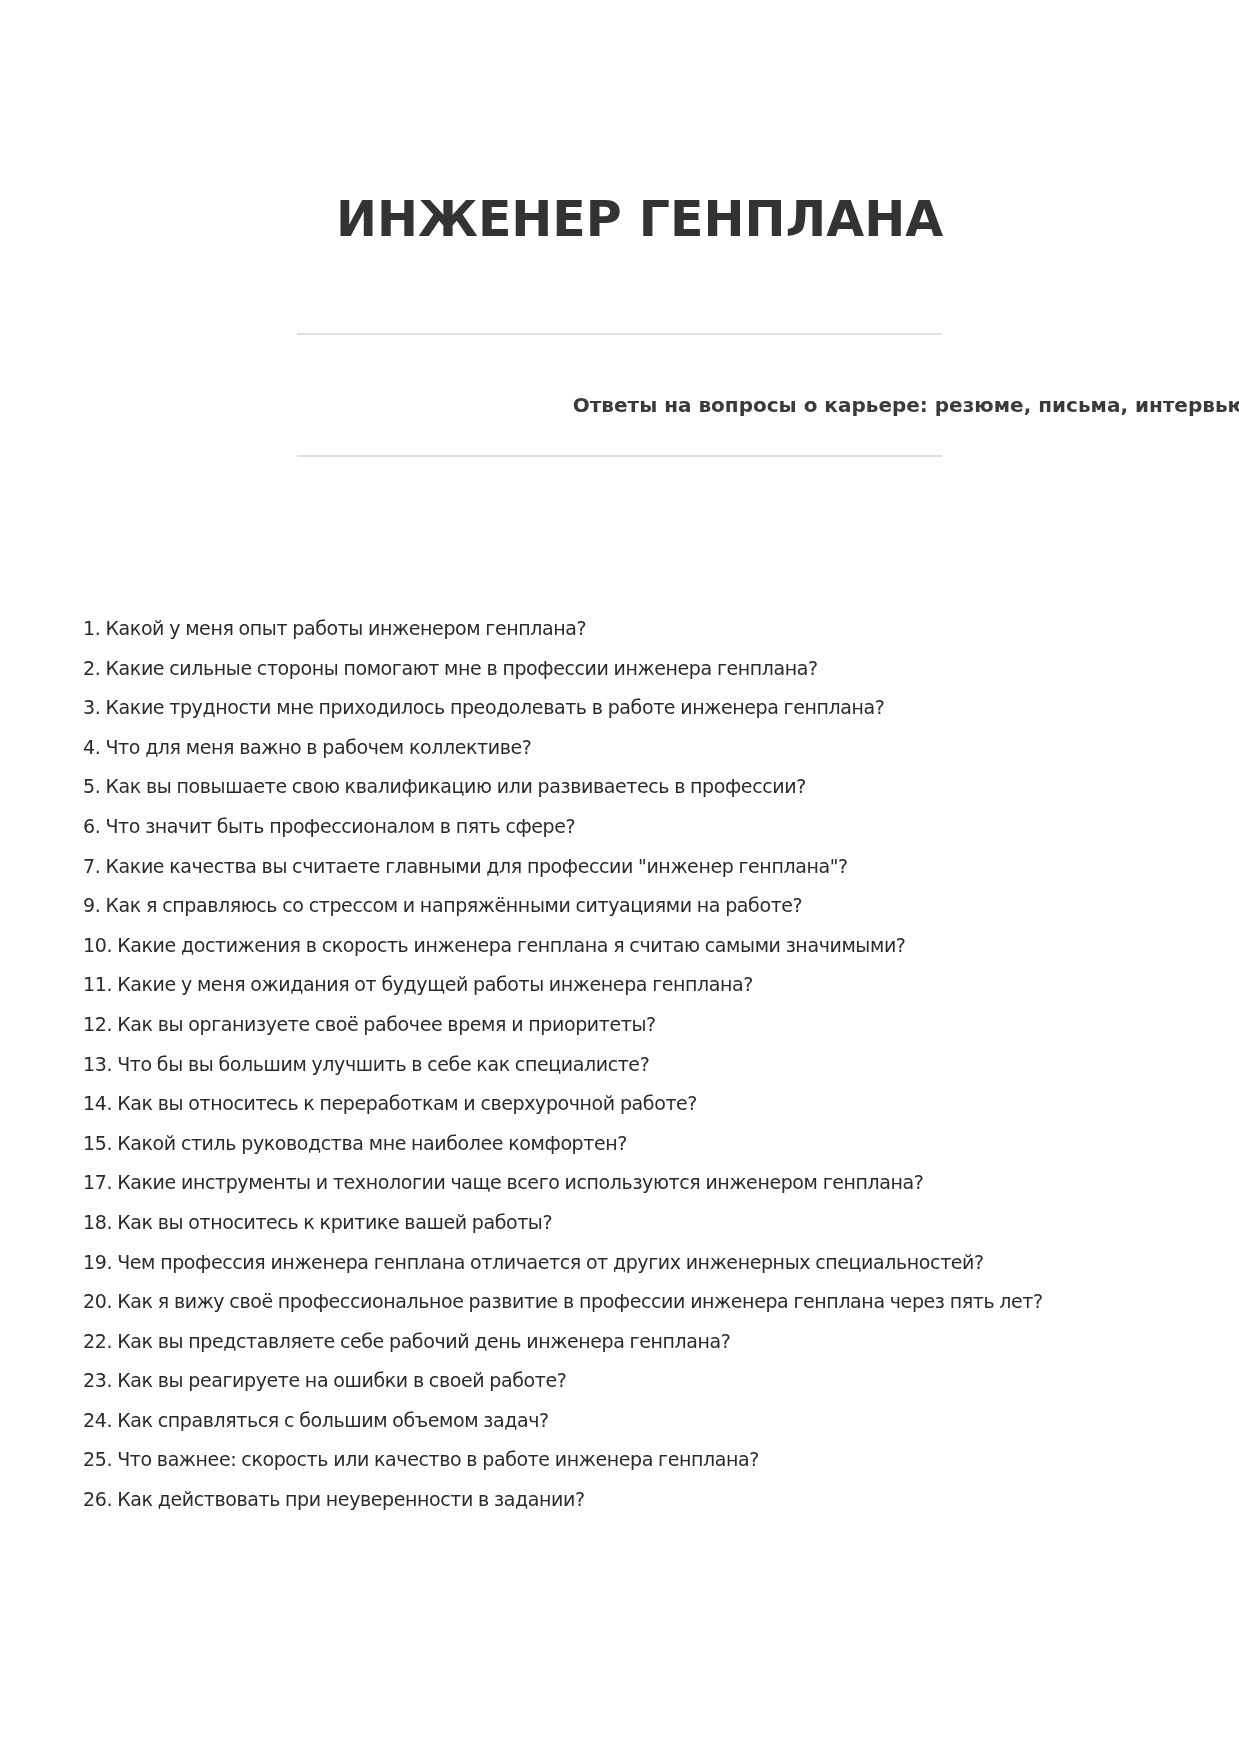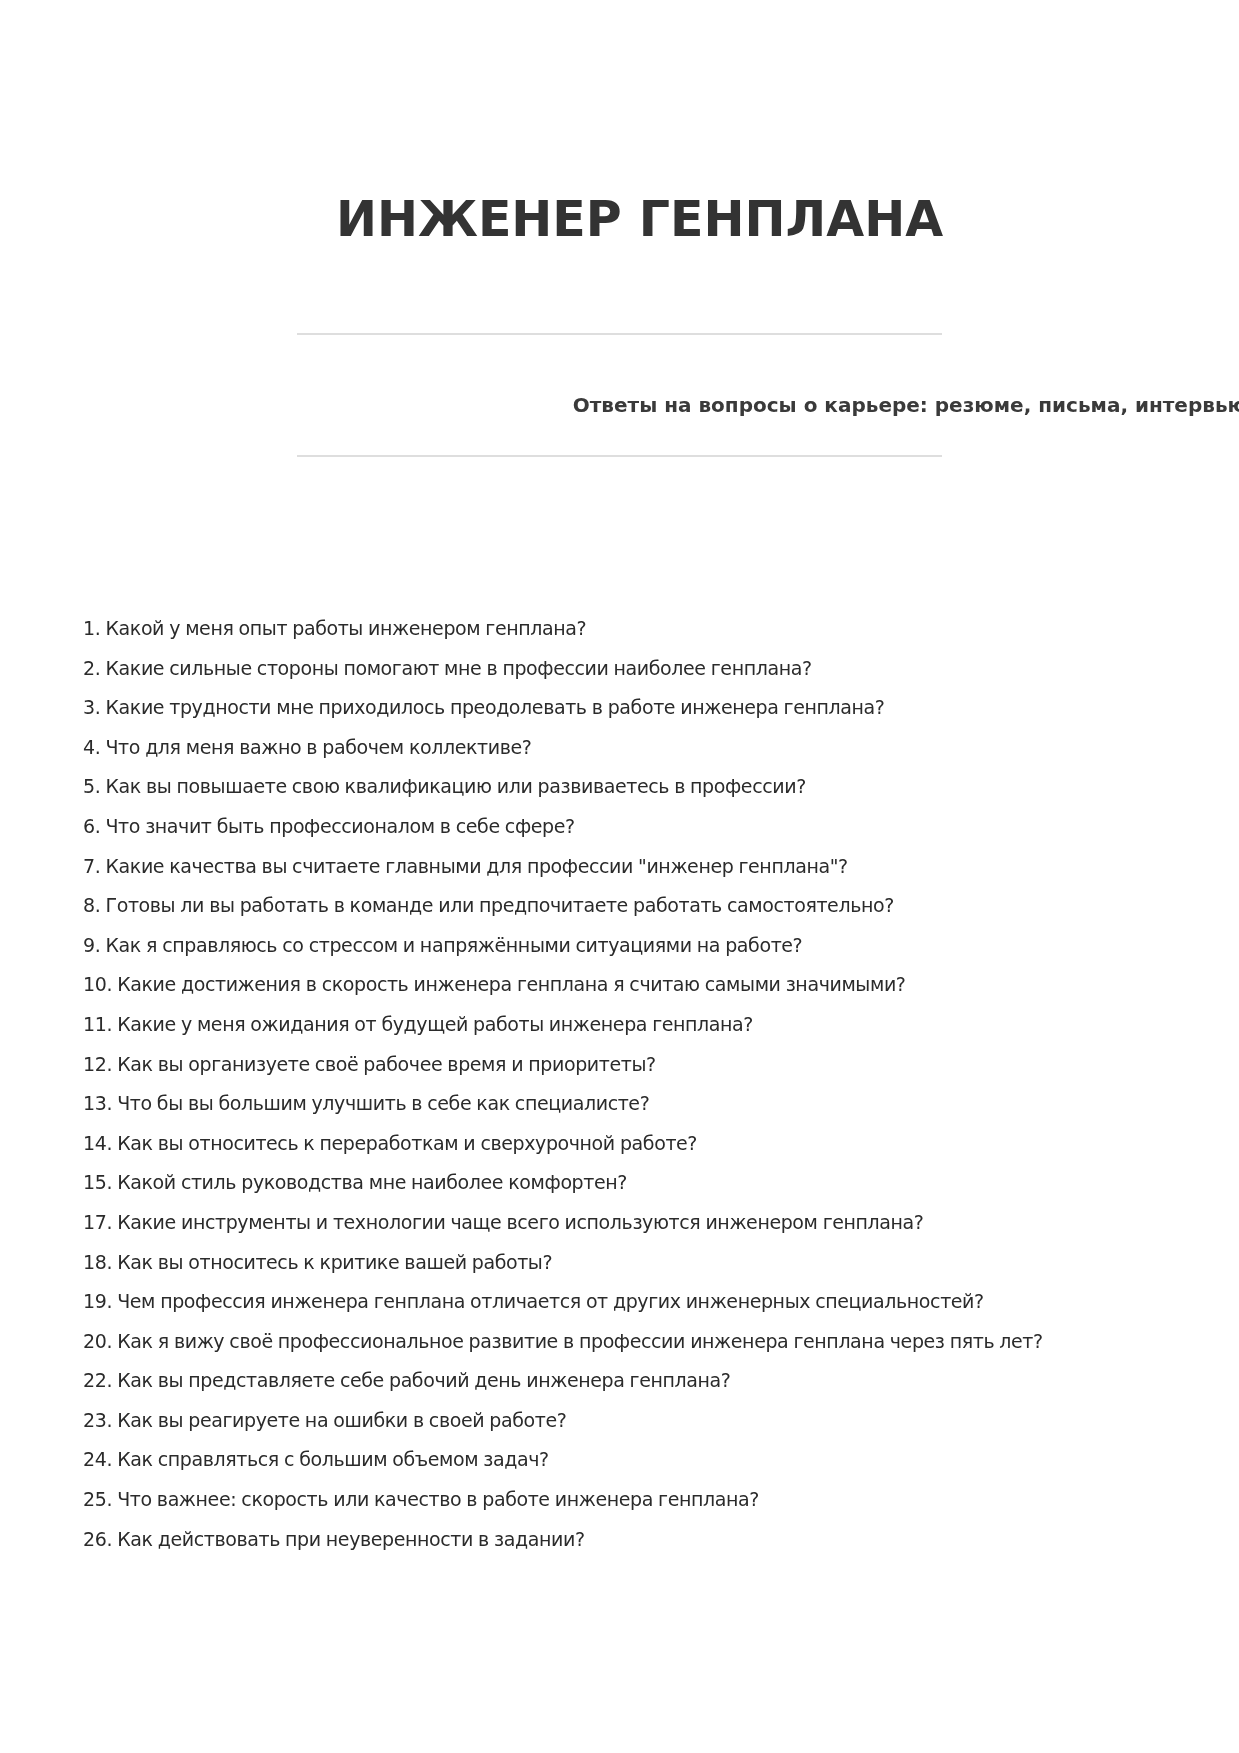--- a/index.html
+++ b/index.html
@@ -76,27 +76,26 @@
 <h1 class="page-title">ИНЖЕНЕР ГЕНПЛАНА</h1>
 
 <div class="divider top"></div>
 
 <h2 class="subtitle">Ответы на вопросы о карьере: резюме, письма, интервью</h2>
 
 <div class="divider bottom"></div>
 
 <ol class="question-list">
   <li class="question-item"><span>1.</span> <span>Какой у меня опыт работы инженером генплана?</span></li>
-  <li class="question-item"><span>2.</span> <span>Какие сильные стороны помогают мне в профессии наиболее генплана?</span></li>
+  <li class="question-item"><span>2.</span> <span>Какие сильные стороны помогают мне в профессии инженера генплана?</span></li>
   <li class="question-item"><span>3.</span> <span>Какие трудности мне приходилось преодолевать в работе инженера генплана?</span></li>
   <li class="question-item"><span>4.</span> <span>Что для меня важно в рабочем коллективе?</span></li>
   <li class="question-item"><span>5.</span> <span>Как вы повышаете свою квалификацию или развиваетесь в профессии?</span></li>
-  <li class="question-item"><span>6.</span> <span>Что значит быть профессионалом в себе сфере?</span></li>
+  <li class="question-item"><span>6.</span> <span>Что значит быть профессионалом в пять сфере?</span></li>
   <li class="question-item"><span>7.</span> <span>Какие качества вы считаете главными для профессии "инженер генплана"?</span></li>
-  <li class="question-item"><span>8.</span> <span>Готовы ли вы работать в команде или предпочитаете работать самостоятельно?</span></li>
   <li class="question-item"><span>9.</span> <span>Как я справляюсь со стрессом и напряжёнными ситуациями на работе?</span></li>
   <li class="question-item"><span>10.</span> <span>Какие достижения в скорость инженера генплана я считаю самыми значимыми?</span></li>
   <li class="question-item"><span>11.</span> <span>Какие у меня ожидания от будущей работы инженера генплана?</span></li>
   <li class="question-item"><span>12.</span> <span>Как вы организуете своё рабочее время и приоритеты?</span></li>
   <li class="question-item"><span>13.</span> <span>Что бы вы большим улучшить в себе как специалисте?</span></li>
   <li class="question-item"><span>14.</span> <span>Как вы относитесь к переработкам и сверхурочной работе?</span></li>
   <li class="question-item"><span>15.</span> <span>Какой стиль руководства мне наиболее комфортен?</span></li>
   <li class="question-item"><span>17.</span> <span>Какие инструменты и технологии чаще всего используются инженером генплана?</span></li>
   <li class="question-item"><span>18.</span> <span>Как вы относитесь к критике вашей работы?</span></li>
   <li class="question-item"><span>19.</span> <span>Чем профессия инженера генплана отличается от других инженерных специальностей?</span></li>

